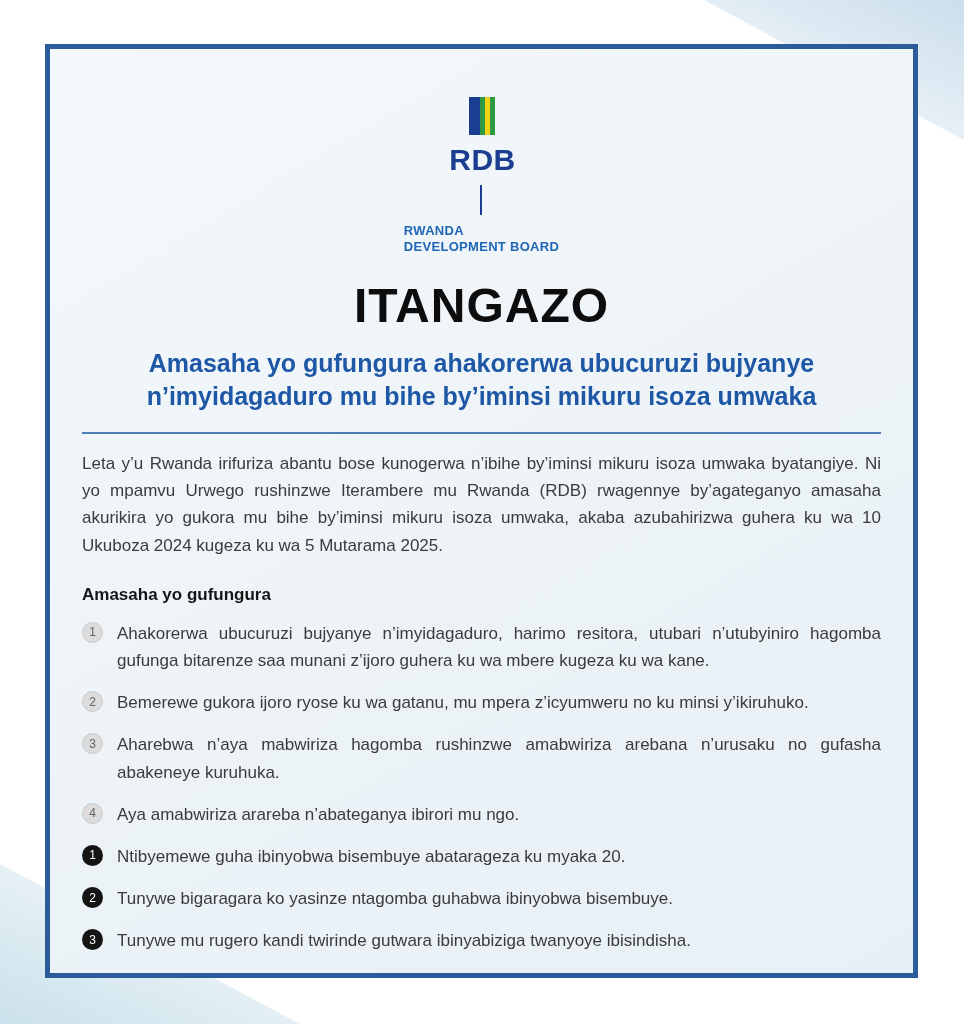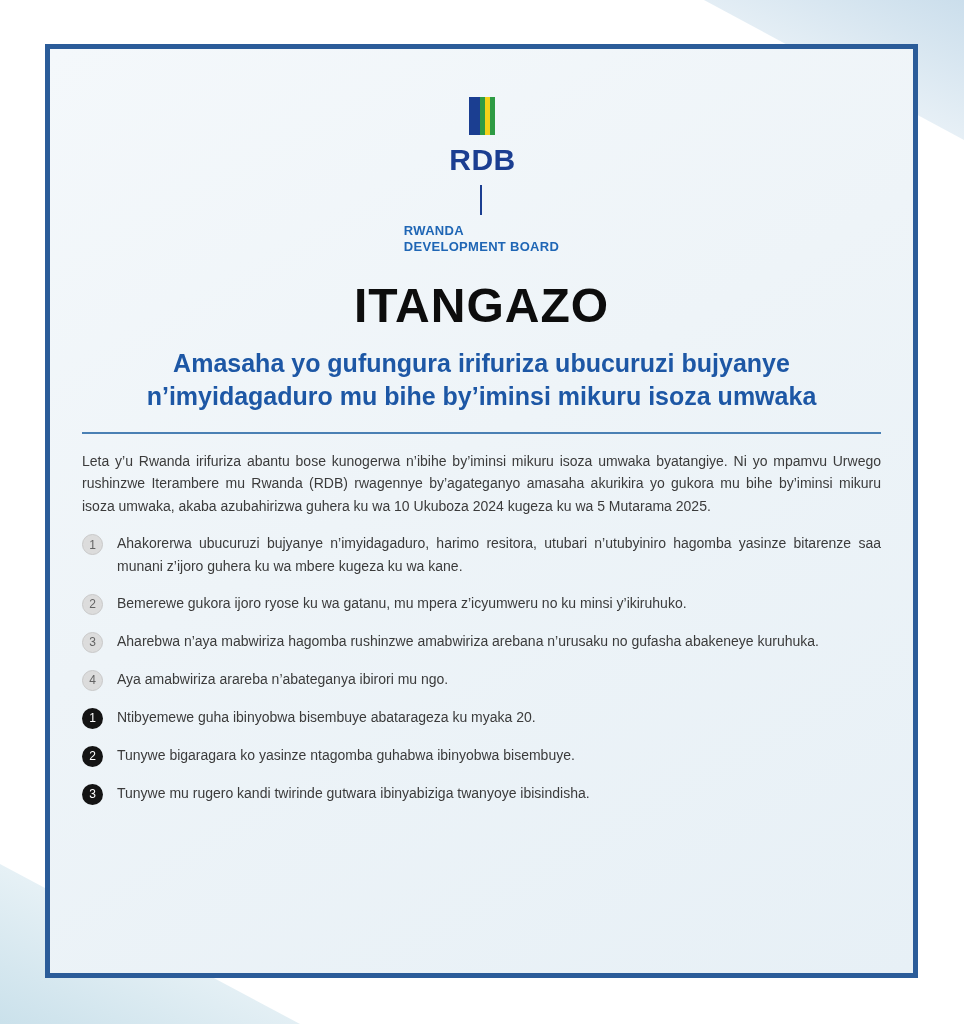--- a/index.html
+++ b/index.html
@@ -52,21 +52,21 @@
   .doc-title {
     text-align: center; margin-top: 22px;
     font-size: 48px; font-weight: 800; color: #0d0d0d; letter-spacing: 1px;
   }
   .doc-subtitle {
     text-align: center; margin: 14px auto 0; width: 94%;
     font-size: 25px; font-weight: bold; color: #1d57a5; line-height: 1.35;
   }
   .divider { border: none; border-top: 2px solid #4a80b4; margin-top: 18px; }
 
-  .body-text { font-size: 14px; color: #3b3b3b; line-height: 1.6; text-align: justify; }
+  .body-text { font-size: 17px; color: #3b3b3b; line-height: 1.6; text-align: justify; }
   .intro { margin-top: 16px; }
 
   .section-heading { font-size: 17px; font-weight: bold; color: #161616; margin-top: 26px; }
 
   .num-list { list-style: none; margin-top: 4px; }
   .num-list li { display: flex; gap: 14px; margin-top: 15px; }
   .marker {
     flex: 0 0 auto; width: 21px; height: 21px; border-radius: 50%;
     font-size: 12px; display: flex; align-items: center; justify-content: center;
     margin-top: 2px;
@@ -97,30 +97,31 @@
     <span class="logo-acronym">RDB</span>
     <span class="logo-divider"></span>
     <span class="logo-org">
       <span>RWANDA</span>
       <span>DEVELOPMENT BOARD</span>
     </span>
   </div>
 
   <h1 class="doc-title">ITANGAZO</h1>
 
-  <h2 class="doc-subtitle">Amasaha yo gufungura irifuriza ubucuruzi bujyanye n’imyidagaduro mu bihe by’iminsi mikuru isoza umwaka</h2>
+  <h2 class="doc-subtitle">Amasaha yo gufungura ahakorerwa ubucuruzi bujyanye n’imyidagaduro mu bihe by’iminsi mikuru isoza umwaka</h2>
 
   <hr class="divider">
 
   <p class="body-text intro">Leta y’u Rwanda irifuriza abantu bose kunogerwa n’ibihe by’iminsi mikuru isoza umwaka byatangiye. Ni yo mpamvu Urwego rushinzwe Iterambere mu Rwanda (RDB) rwagennye by’agateganyo amasaha akurikira yo gukora mu bihe by’iminsi mikuru isoza umwaka, akaba azubahirizwa guhera ku wa 10 Ukuboza 2024 kugeza ku wa 5 Mutarama 2025.</p>
 
+  <h3 class="section-heading">Amasaha yo gufungura</h3>
   <ul class="num-list">
     <li>
       <span class="marker gray">1</span>
-      <span class="item-text body-text">Ahakorerwa ubucuruzi bujyanye n’imyidagaduro, harimo resitora, utubari n’utubyiniro hagomba yasinze bitarenze saa munani z’ijoro guhera ku wa mbere kugeza ku wa kane.</span>
+      <span class="item-text body-text">Ahakorerwa ubucuruzi bujyanye n’imyidagaduro, harimo resitora, utubari n’utubyiniro hagomba gufunga bitarenze saa munani z’ijoro guhera ku wa mbere kugeza ku wa kane.</span>
     </li>
     <li>
       <span class="marker gray">2</span>
       <span class="item-text body-text">Bemerewe gukora ijoro ryose ku wa gatanu, mu mpera z’icyumweru no ku minsi y’ikiruhuko.</span>
     </li>
     <li>
       <span class="marker gray">3</span>
       <span class="item-text body-text">Aharebwa n’aya mabwiriza hagomba rushinzwe amabwiriza arebana n’urusaku no gufasha abakeneye kuruhuka.</span>
     </li>
     <li>

